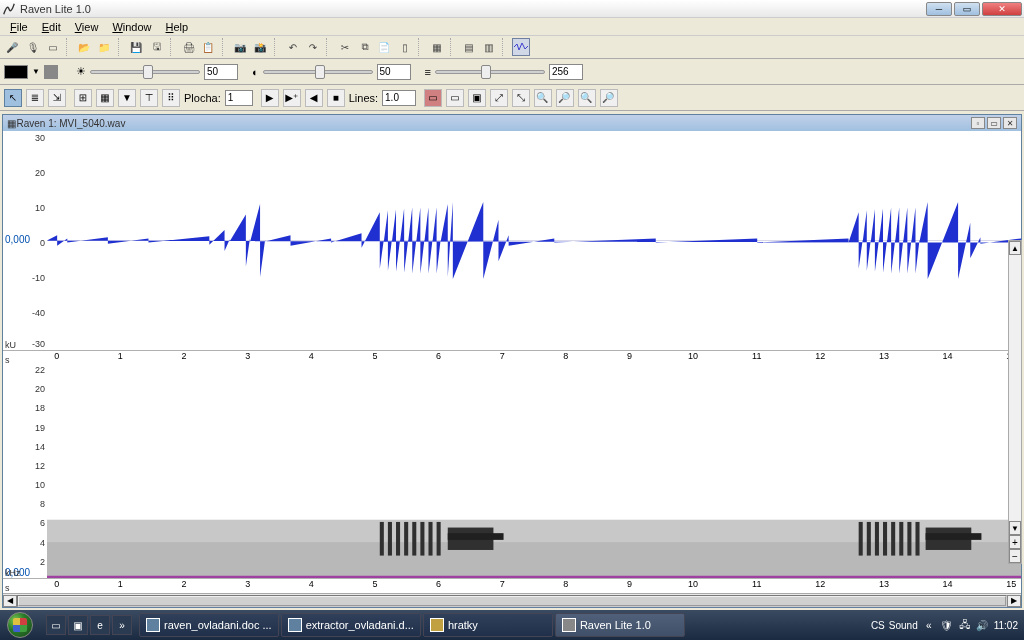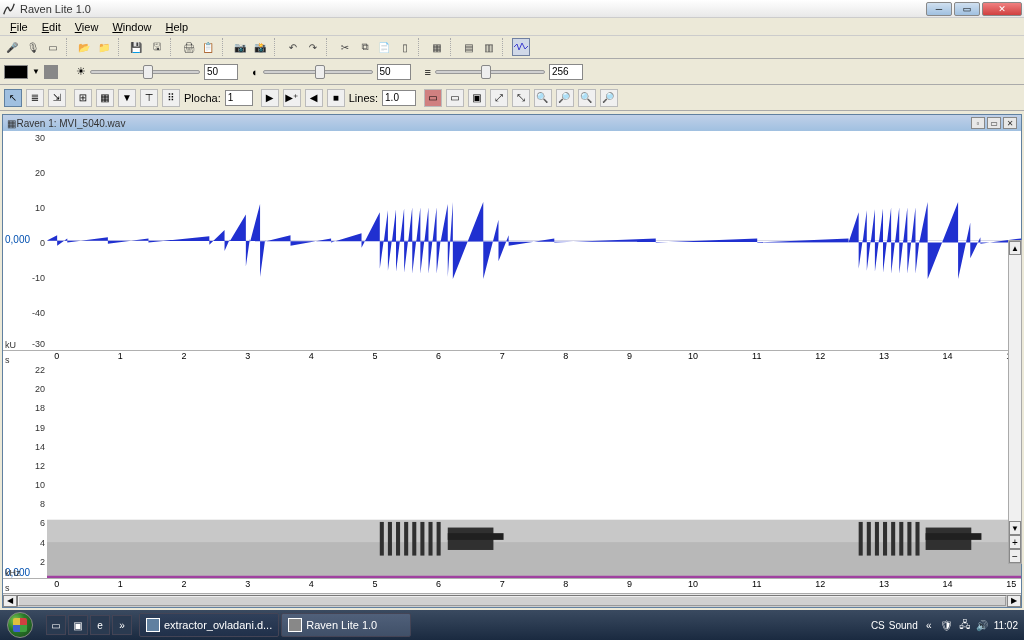--- a/index.html
+++ b/index.html
@@ -384,21 +384,29 @@
       <div class="startorb"></div>
     </div>
   <div class="quickl">
     <div class="qlbtn">▭</div>
     <div class="qlbtn">▣</div>
     <div class="qlbtn">e</div>
     <div class="qlbtn">»</div>
   </div>
   <div class="taskitem">
       <div class="ticon"></div>
+      <span>raven_ovladani.doc ...</span>
+    </div>
+  <div class="taskitem">
+      <div class="ticon"></div>
       <span>extractor_ovladani.d...</span>
+    </div>
+  <div class="taskitem">
+      <div class="ticon" style="background:#c0a040"></div>
+      <span>hratky</span>
     </div>
   <div class="taskitem active">
       <div class="ticon" style="background:#888"></div>
       <span>Raven Lite 1.0</span>
     </div>
   <div class="tray">
     <span>CS</span>
     <span>Sound</span>
     <span class="trayicon">«</span>
     <span class="trayicon">🛡</span>

